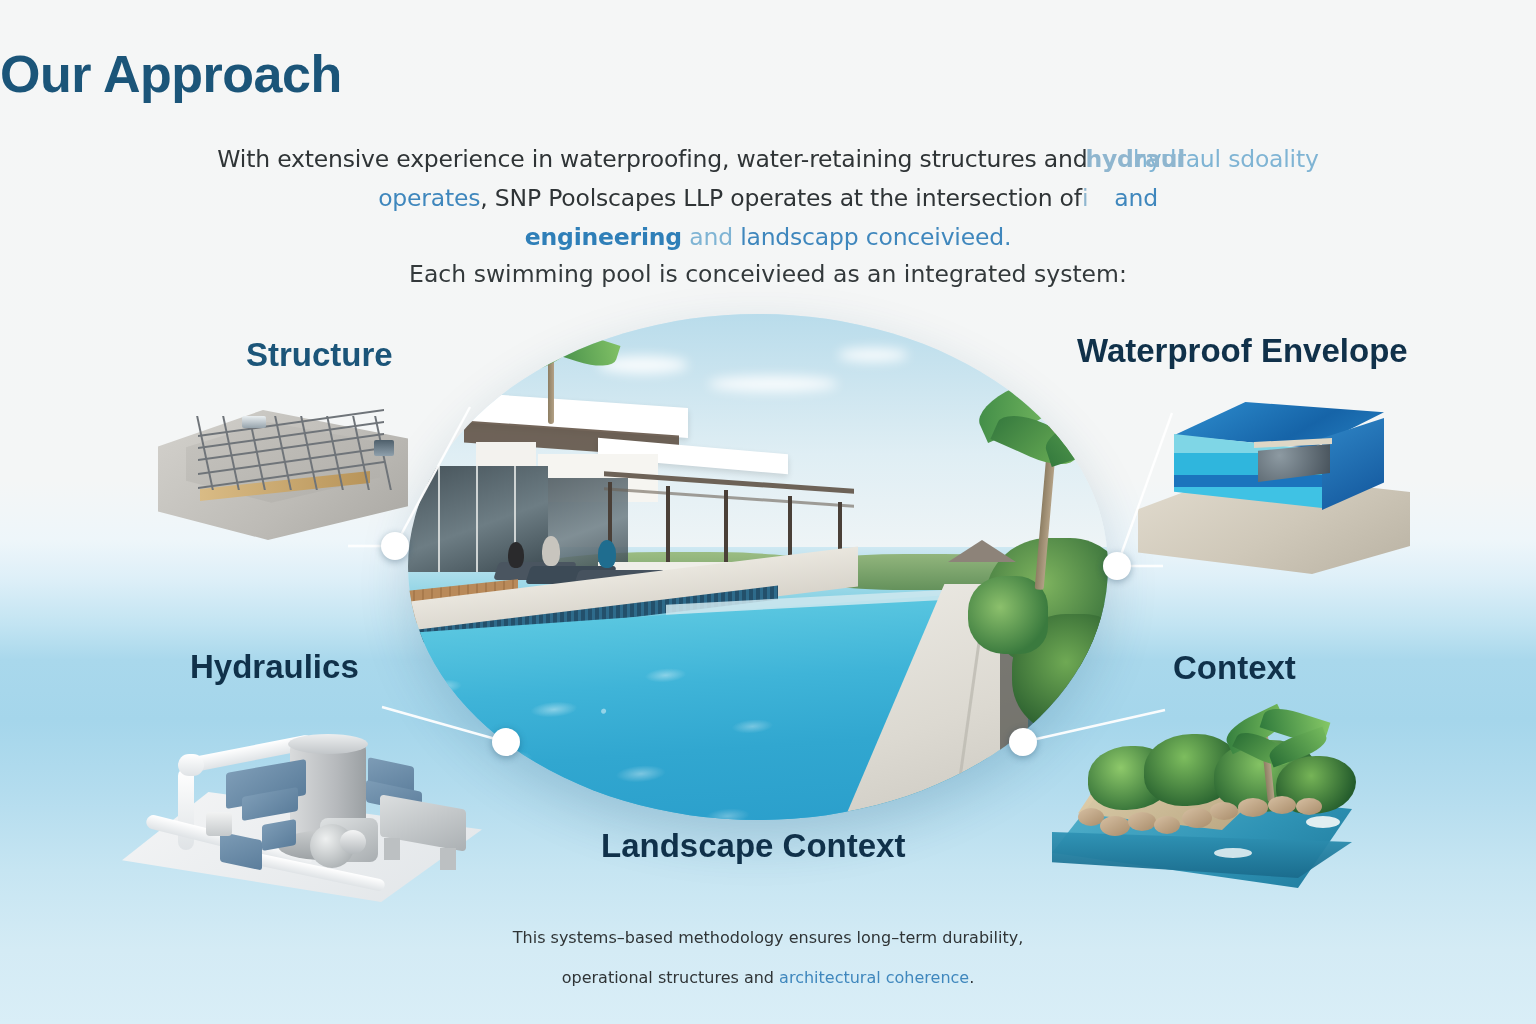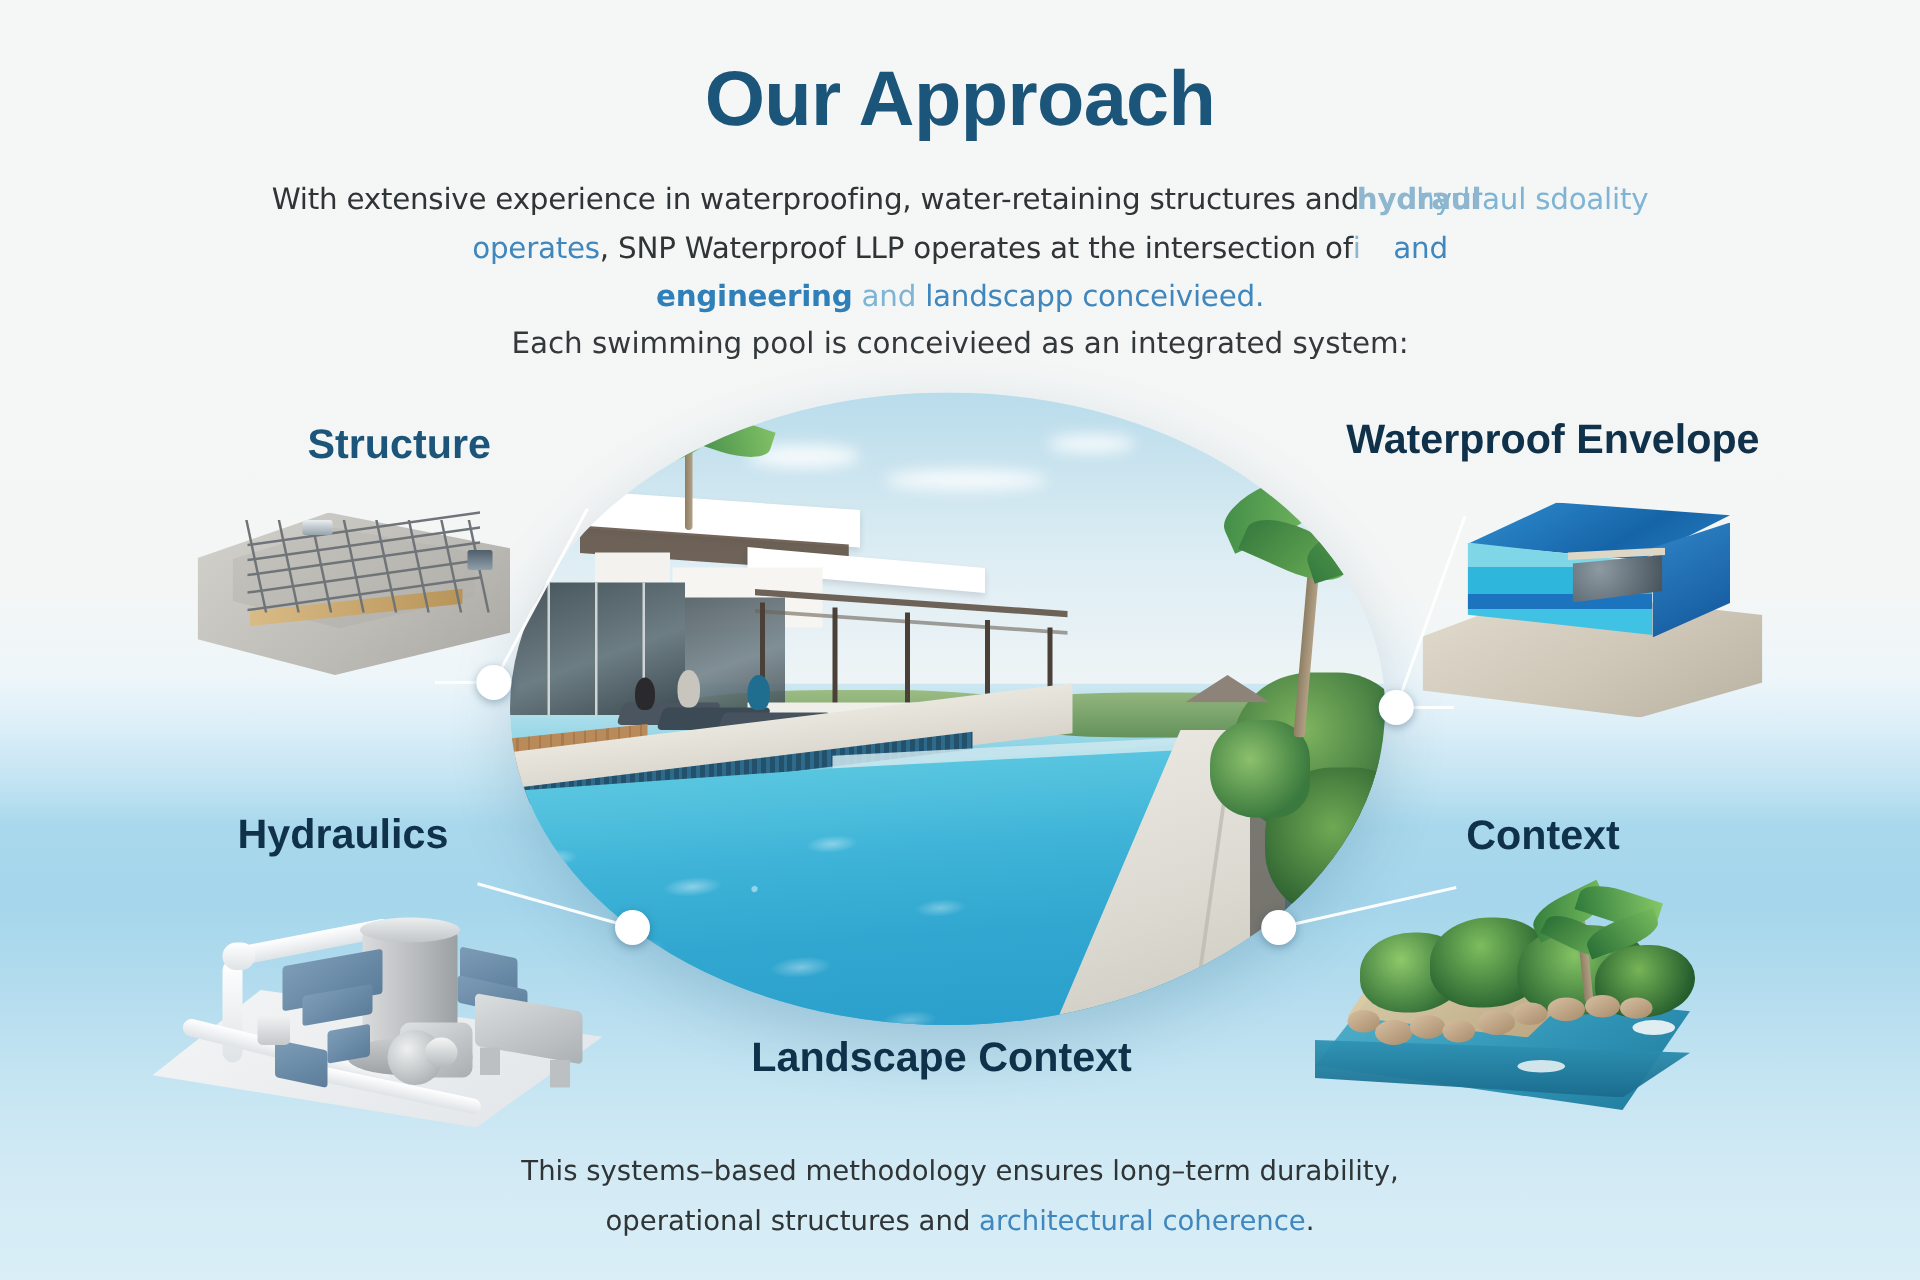--- a/index.html
+++ b/index.html
@@ -20,22 +20,22 @@
         #a9d8ec 660px,
         #a5d6eb 720px,
         #b3dcee 790px,
         #c6e5f2 870px,
         #d4ebf5 950px,
         #d9eef7 1024px);
   }
 
   
   .title{
-    position:absolute;left:0;right:0;top:44px;text-align:center;
-    font-size:62px;font-weight:700;letter-spacing:-0.5px;
+    position:absolute;left:0;right:0;top:44px;
+    font-size:52px;font-weight:700;letter-spacing:-0.5px;
     color:#1b5579;
     font-family:"Liberation Sans", sans-serif;
   }
   .intro{
     position:absolute;left:50%;transform:translateX(-50%);
     top:140px;width:1130px;text-align:center;
     font-size:23.5px;line-height:39px;color:#2f3436;
     font-family:"DejaVu Sans", sans-serif;
     letter-spacing:-0.2px;
   }
@@ -45,21 +45,21 @@
   .intro .ghost{
     color:#8fb6cf;position:relative;
   }
   .intro-line3{
     position:absolute;left:0;right:0;top:260px;text-align:center;
     font-size:23.5px;color:#33393b;
     font-family:"DejaVu Sans", sans-serif;
   }
   .footer{
     position:absolute;left:0;right:0;bottom:26px;text-align:center;
-    font-size:22px;line-height:40px;color:#2f3436;
+    font-size:16px;line-height:40px;color:#2f3436;
     font-family:"DejaVu Sans", sans-serif;
   }
   .footer .accent{color:#3f87bd;}
 
   
   .node-label{
     position:absolute;font-weight:700;color:#123a52;
     font-family:"Liberation Sans", sans-serif;
     white-space:nowrap;
   }
@@ -136,21 +136,21 @@
 </style>
 </head>
 <body>
 
 <div id="stage">
 
   <div class="title">Our Approach</div>
 
   <div class="intro">
     <span>With extensive experience in waterproofing, water-retaining structures and</span><span class="ghost" style="margin-left:-2px;font-weight:bold;">hydraul</span><span class="blue-l" style="margin-left:-52px;">hydraul sdoality</span><br>
-    <span class="blue">operates</span><span>, SNP Waterproof LLP operates at the intersection of</span><span class="ghost">i</span><span class="blue" style="margin-left:26px;">and</span><br>
+    <span class="blue">operates</span><span>, SNP Poolscapes LLP operates at the intersection of</span><span class="ghost">i</span><span class="blue" style="margin-left:26px;">and</span><br>
     <span class="blue-b">engineering</span>
     <span class="blue-l">and</span>
     <span class="blue">landscapp conceivieed</span><span class="blue">.</span>
   </div>
 
   <div class="intro-line3">Each swimming pool is conceivieed as an integrated system:</div>
 
   <div id="hero">
     <div class="sky"></div>
     <div class="sky-top"></div>

